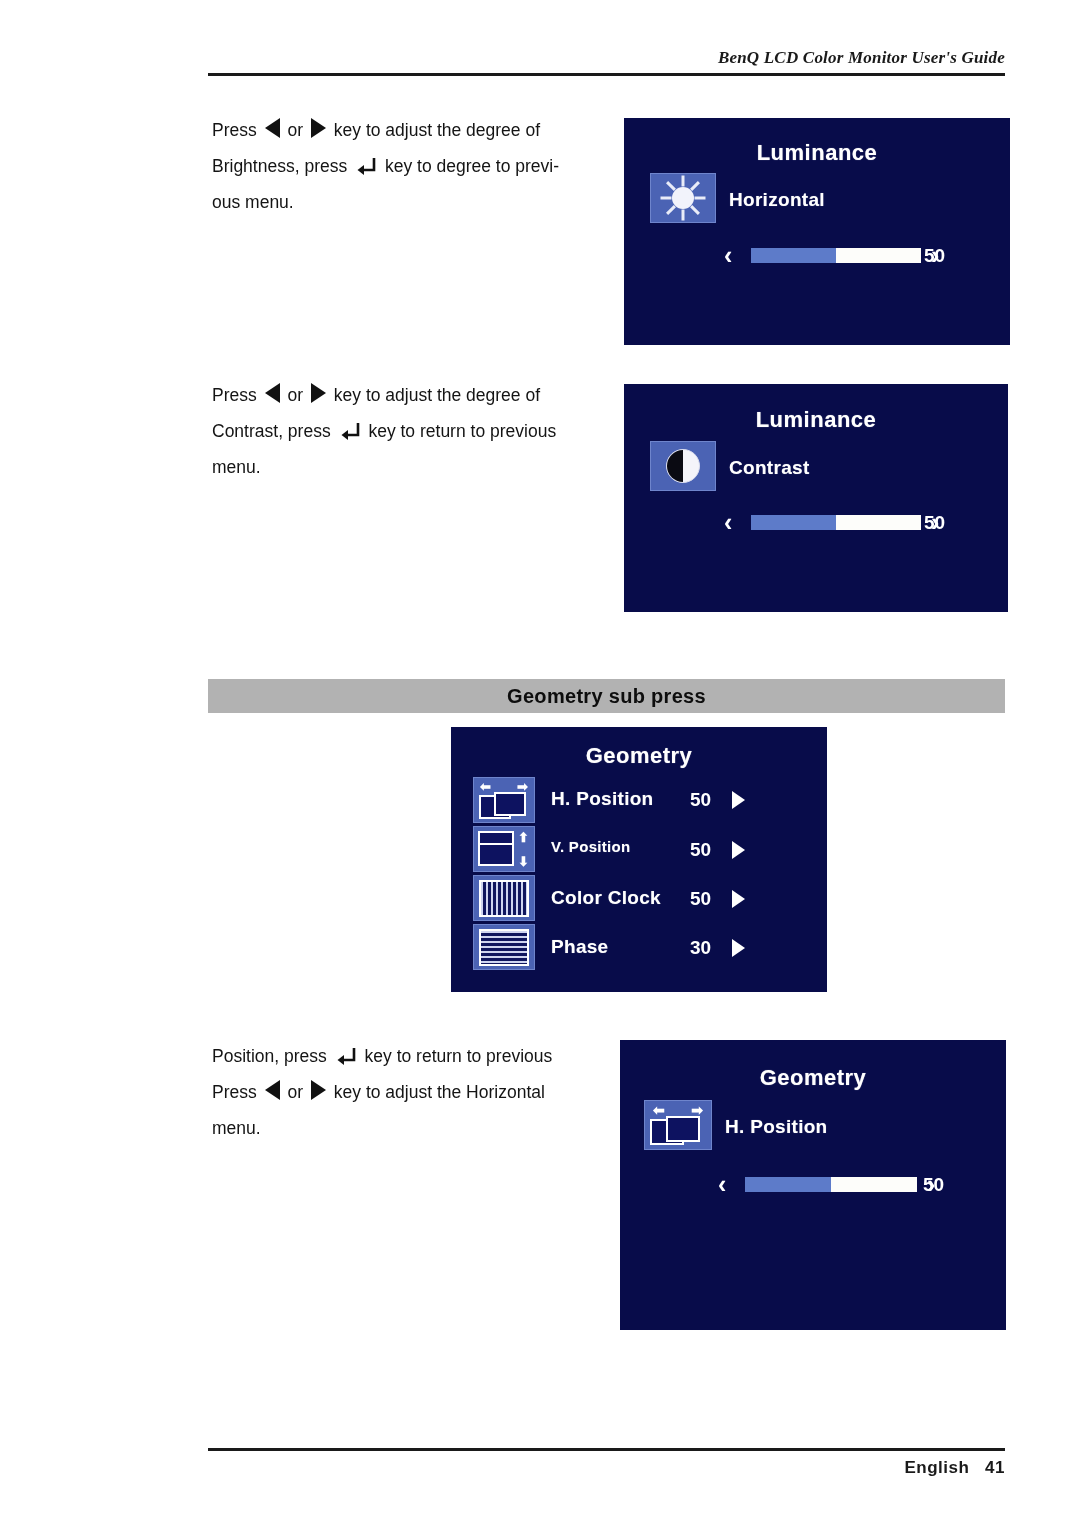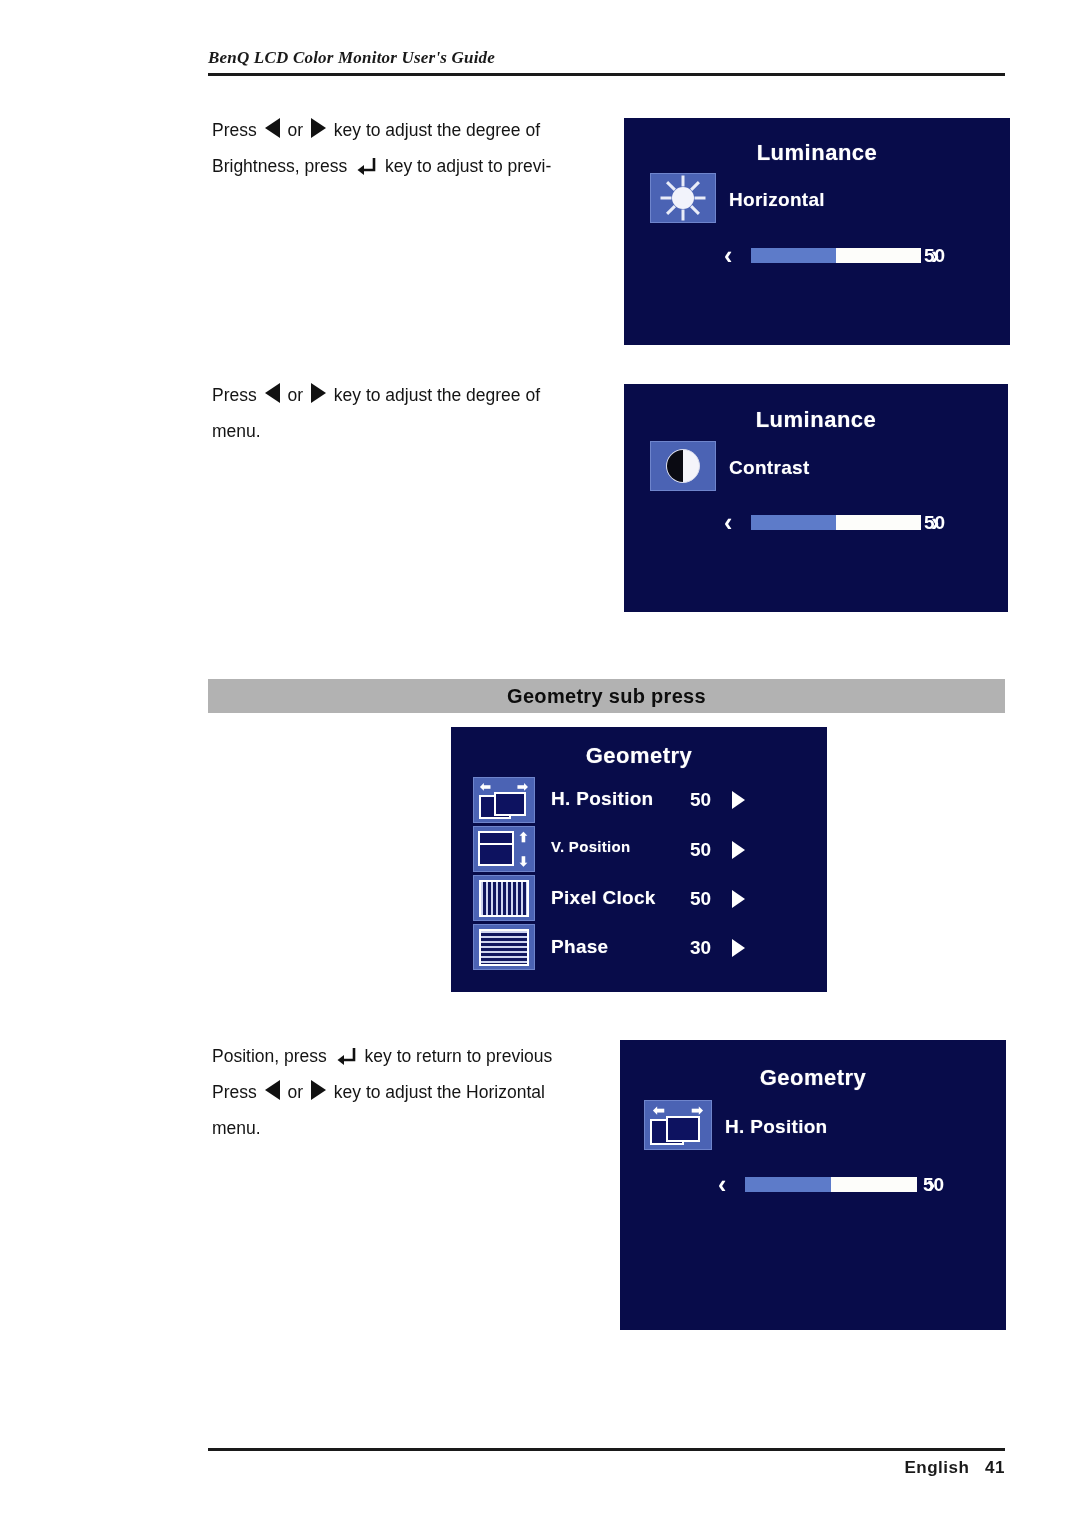--- a/index.html
+++ b/index.html
@@ -14,21 +14,21 @@
     font-family: "Liberation Sans", sans-serif;
     overflow: hidden;
   }
 
   
   .header {
     position: absolute;
     left: 208px;
     top: 48px;
     width: 797px;
-    text-align: left;
+    text-align: right;
   }
   .header-title {
     font-family: "Liberation Serif", serif;
     font-style: italic;
     font-weight: bold;
     font-size: 17px;
     color: #1a1a1a;
     letter-spacing: 0.2px;
     white-space: nowrap;
   }
@@ -269,22 +269,23 @@
     <span>or</span>
     <span class="glyph tri-right"></span>
     <span>key to adjust the degree of</span>
   </span>
   <span class="para-line">
     <span>Brightness, press</span>
     <svg class="glyph ret-key" viewBox="0 0 21 20">
       <path d="M19 2 L19 14 L5 14" fill="none" stroke="#111" stroke-width="2.6"></path>
       <path d="M9 9 L2.5 14 L9 19 Z" fill="#111"></path>
     </svg>
-    <span>key to adjust to previ-</span>
-  </span>
+    <span>key to degree to previ-</span>
+  </span>
+  <span class="para-line lastline">ous menu.</span>
 </div>
 
 <div class="osd" style="left:611px; top:118px; width:386px; height:227px;">
 
   <div class="osd-title" style="top:22px; font-size:22px;">Luminance</div>
 
   <div class="tile" style="left:26px; top:55px; width:66px; height:50px;">
     <span class="sun-core" style="width:22px; height:22px;"></span>
     <span class="ray" style="width:3px;height:11px;transform:translate(-50%,-50%) rotate(0deg) translateY(-17px);"></span>
     <span class="ray" style="width:3px;height:11px;transform:translate(-50%,-50%) rotate(45deg) translateY(-17px);"></span>
@@ -310,20 +311,28 @@
 </div>
 
 <div class="para" style="top:377px;">
   <span class="para-line">
     <span>Press</span>
     <span class="glyph tri-left"></span>
     <span>or</span>
     <span class="glyph tri-right"></span>
     <span>key to adjust the degree of</span>
   </span>
+  <span class="para-line lastline">
+    <span>Contrast, press</span>
+    <svg class="glyph ret-key" viewBox="0 0 21 20">
+      <path d="M19 2 L19 14 L5 14" fill="none" stroke="#111" stroke-width="2.6"></path>
+      <path d="M9 9 L2.5 14 L9 19 Z" fill="#111"></path>
+    </svg>
+    <span>key to return to previous</span>
+  </span>
   <span class="para-line lastline">menu.</span>
 </div>
 
 <div class="osd" style="left:611px; top:384px; width:384px; height:228px;">
 
   <div class="osd-title" style="top:23px; font-size:22px;">Luminance</div>
 
   <div class="tile" style="left:26px; top:57px; width:66px; height:50px;">
     <span class="contrast-circle" style="width:34px; height:34px;"></span>
   </div>
@@ -365,21 +374,21 @@
     <span class="vp-rect-a" style="left:4px; top:4px; width:36px; height:21px;"></span>
     <span class="vp-rect-b" style="left:4px; top:16px; width:36px; height:23px;"></span>
   </div>
   <div class="osd-label" style="left:100px; top:111px; font-size:15px;">V. Position</div>
   <div class="osd-value" style="left:239px; top:112px; font-size:19px;">50</div>
   <span class="geo-row-arrow" style="left:281px; top:114px;"></span>
 
   <div class="tile" style="left:22px; top:148px; width:62px; height:46px;">
     <span class="pattern pat-vert" style="left:5px; top:4px; width:50px; height:37px;"></span>
   </div>
-  <div class="osd-label" style="left:100px; top:160px; font-size:19px;">Pixel Clock</div>
+  <div class="osd-label" style="left:100px; top:160px; font-size:19px;">Color Clock</div>
   <div class="osd-value" style="left:239px; top:161px; font-size:19px;">50</div>
   <span class="geo-row-arrow" style="left:281px; top:163px;"></span>
 
   <div class="tile" style="left:22px; top:197px; width:62px; height:46px;">
     <span class="pattern pat-horz" style="left:5px; top:4px; width:50px; height:37px;"></span>
   </div>
   <div class="osd-label" style="left:100px; top:209px; font-size:19px;">Phase</div>
   <div class="osd-value" style="left:239px; top:210px; font-size:19px;">30</div>
   <span class="geo-row-arrow" style="left:281px; top:212px;"></span>
 </div>

